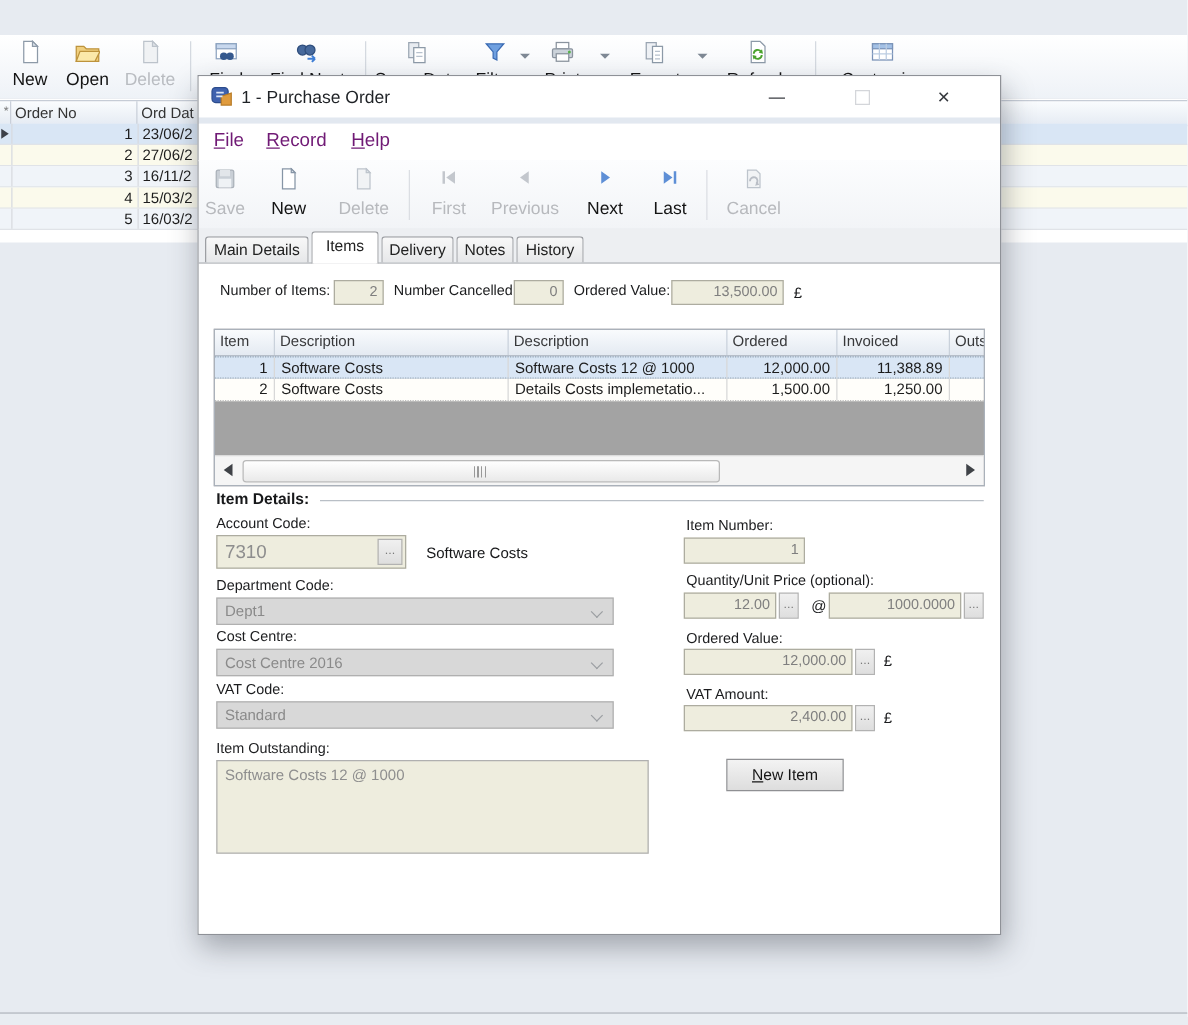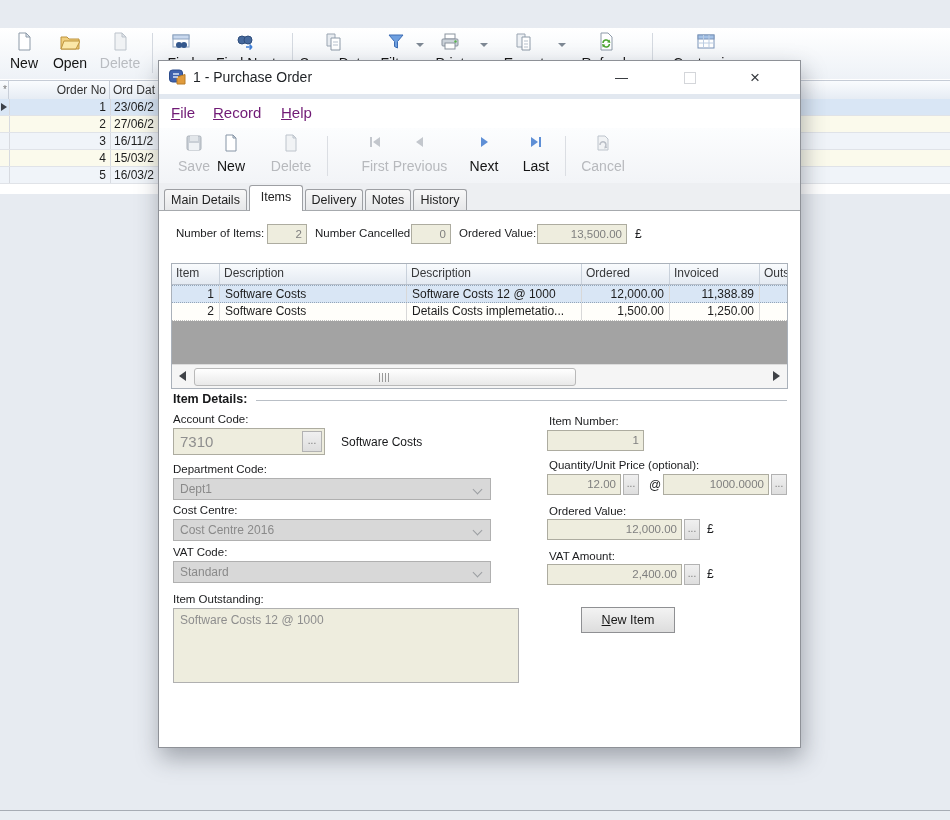--- a/index.html
+++ b/index.html
@@ -262,21 +262,21 @@
             <path d="M7.5 3v13M13 3v13M2 11h16" stroke="#bcCDe2"></path>
           </svg>
       </span>
       <span class="bgtb-label">Customise</span>
     </div>
   </div>
 
   <div id="bg-table">
     <div id="bg-thead">
       <div class="bgth" style="width:9px;font-size:10px;color:#777;">*</div>
-      <div class="bgth" style="width:101px;text-align:right;">Order No</div>
+      <div class="bgth" style="width:101px;">Order No</div>
       <div class="bgth" style="flex:1;border-right:none;">Ord Dat</div>
     </div>
     <div class="bg-row sel" style="top:20px;">
       <div class="c-sel">
           <span class="row-marker"></span>
         </div>
       <div class="c-no">1</div>
       <div class="c-date">23/06/2</div>
     </div>
     <div class="bg-row cream" style="top:37px;">
@@ -327,21 +327,21 @@
     </div>
     <div id="dlg-title-divider"></div>
 
     <div id="dlg-menubar">
       <span id="menu-file" class="menu-item"><u>F</u><span>ile</span></span>
       <span id="menu-record" class="menu-item"><u>R</u><span>ecord</span></span>
       <span id="menu-help" class="menu-item"><u>H</u><span>elp</span></span>
     </div>
 
     <div id="dlg-toolbar">
-      <div class="tb-item" style="left:14px;width:42px;">
+      <div class="tb-item" style="left:0;width:42px;">
         <span class="tb-icon">
           <svg width="18" height="18" viewBox="0 0 18 18">
               <rect x="2" y="2" width="14" height="14" rx="1.5" fill="#c9cfd6" stroke="#aab1b9"></rect>
               <rect x="5" y="2" width="8" height="5" fill="#e2e6ea"></rect>
               <rect x="4" y="9" width="10" height="7" fill="#eff2f5"></rect>
             </svg>
         </span>
         <span class="tb-label dis">Save</span>
       </div>
       <div class="tb-item" style="left:52px;width:40px;">
@@ -357,21 +357,21 @@
       <div class="tb-item" style="left:106px;width:52px;">
         <span class="tb-icon">
           <svg width="16" height="18" viewBox="0 0 16 18">
               <path d="M3 1h7l3 3v13H3z" fill="#f1f3f5" stroke="#bdc4cc"></path>
               <path d="M10 1l3 3h-3z" fill="#e2e6eb" stroke="#bdc4cc"></path>
             </svg>
         </span>
         <span class="tb-label dis">Delete</span>
       </div>
       <div class="tb-sep" style="left:168px;"></div>
-      <div class="tb-item" style="left:194px;width:44px;">
+      <div class="tb-item" style="left:178px;width:44px;">
         <span class="tb-icon">
           <svg width="16" height="16" viewBox="0 0 16 16">
               <rect x="3" y="3" width="2" height="10" fill="#c3c7cd"></rect>
               <polygon points="13,3 13,13 6,8" fill="#c3c7cd"></polygon>
             </svg>
         </span>
         <span class="tb-label dis">First</span>
       </div>
       <div class="tb-item" style="left:226px;width:70px;">
         <span class="tb-icon">

